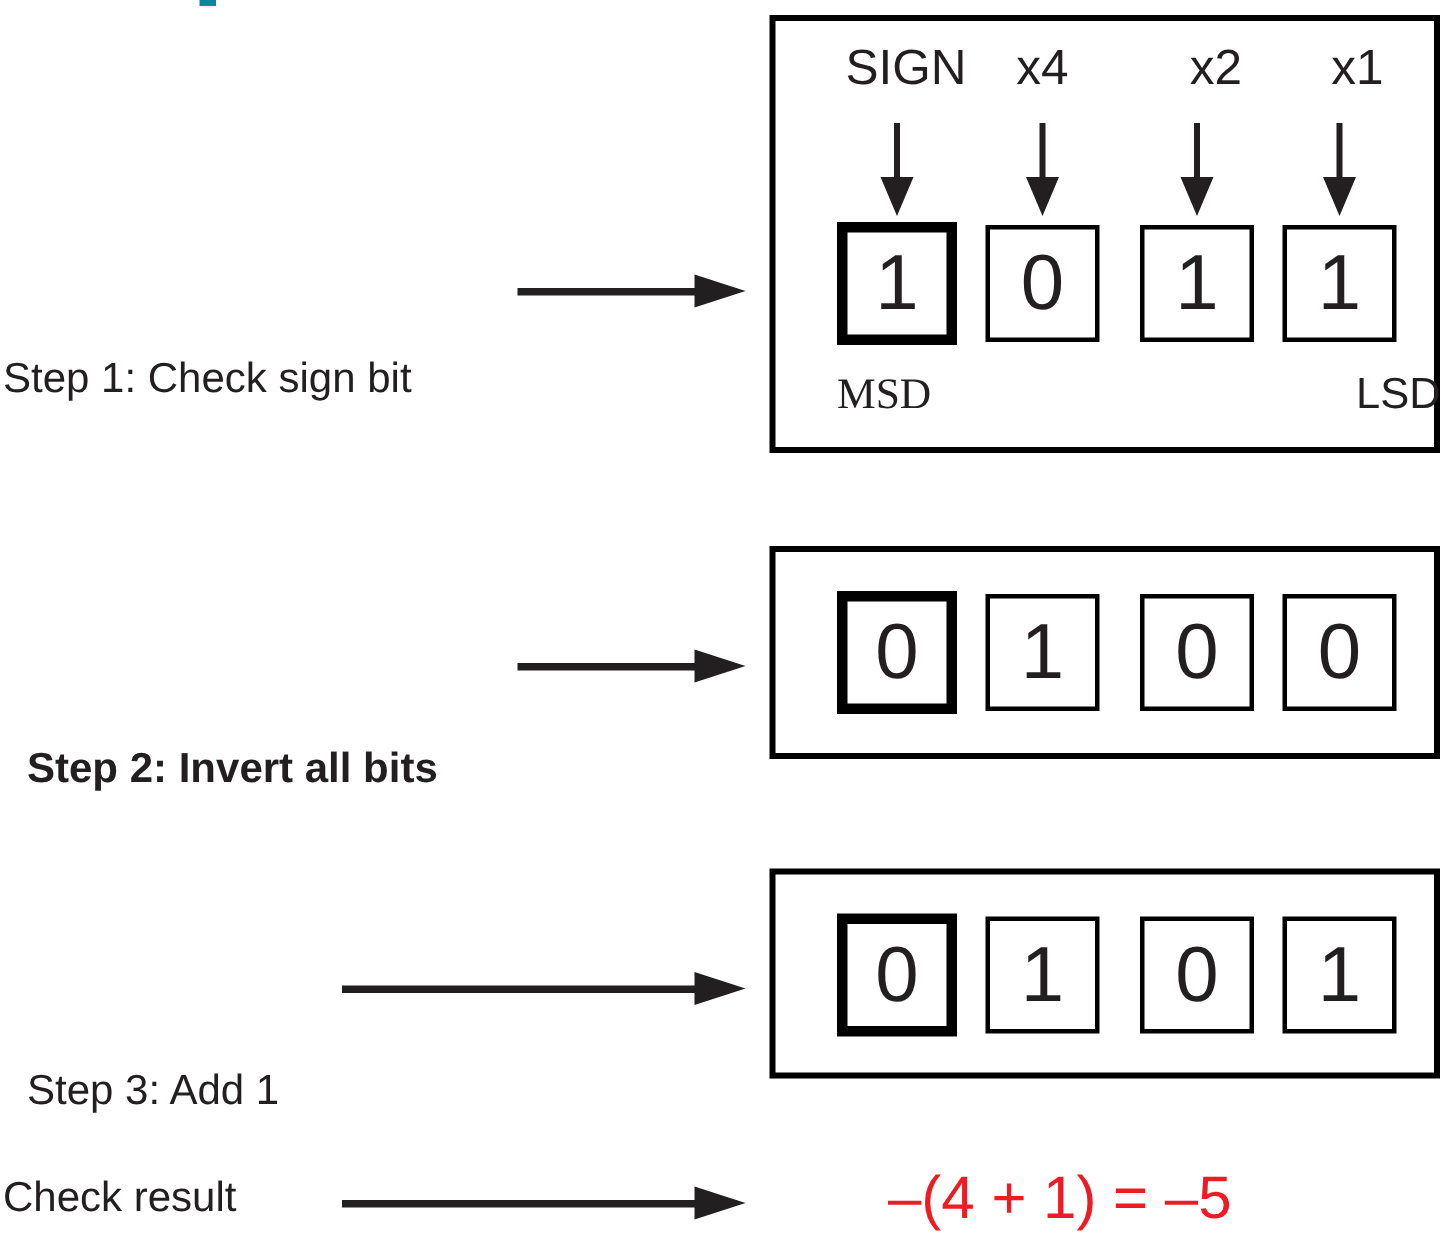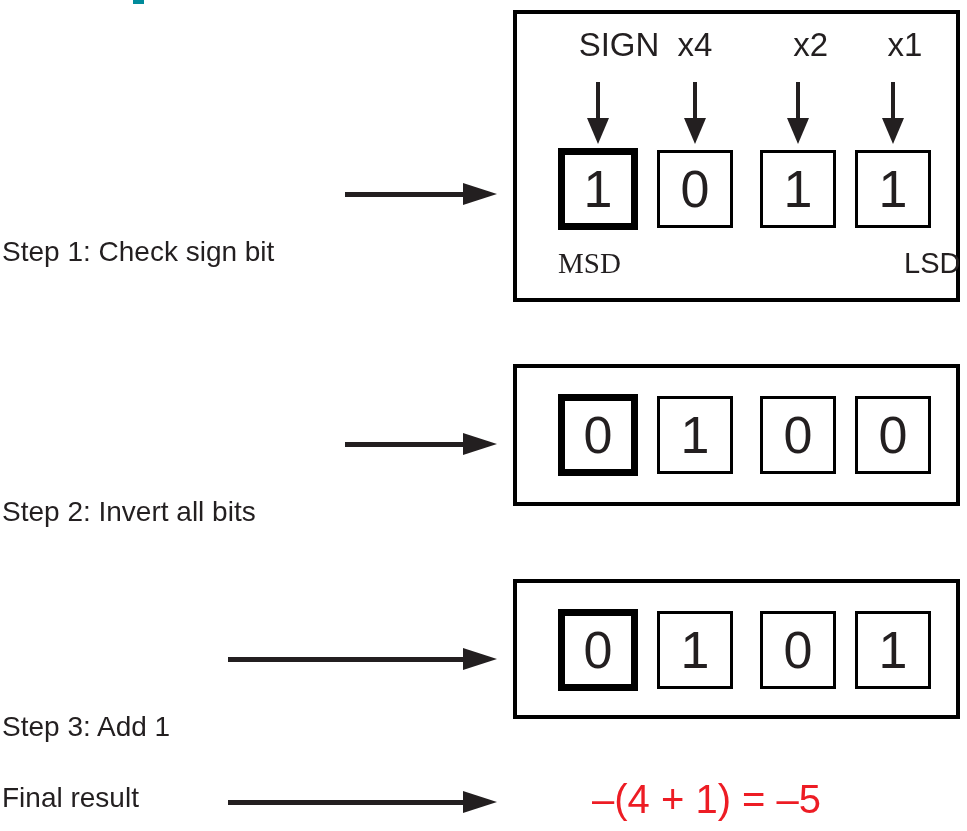--- a/index.html
+++ b/index.html
@@ -31,22 +31,22 @@
 
   
   .step-label {
     font-size: 28px;
     line-height: 36px;
     color: #231f20;
     white-space: pre;
     letter-spacing: 0px;
   }
   .step1-label { left: 2px;  top: 162px; }
-  .step2-label { left: 2px;  top: 422px; }
-  .step3-label { left: 2px;  top: 637px; }
+  .step2-label { left: 18px;  top: 422px; font-weight: bold; }
+  .step3-label { left: 18px;  top: 637px; }
   .final-label { left: 2px;  top: 780px; }
 
   
   .h-arrow { height: 22px; }
   .h-arrow .shaft {
     position: absolute;
     left: 0;
     top: 9px;
     height: 5px;
     background: #231f20;
@@ -153,21 +153,21 @@
     <div>Step 1: Check sign bit</div>
   </div>
 
   <div class="abs h-arrow arrow1">
     <div class="shaft"></div>
     <div class="head"></div>
   </div>
 
   <div class="abs frame frame1"></div>
 
-  <div class="abs col-head" style="left:559px; top:26px; width:120px;">SIGN</div>
+  <div class="abs col-head" style="left:544px; top:26px; width:120px;">SIGN</div>
   <div class="abs col-head" style="left:665px; top:26px; width:60px;">x4</div>
   <div class="abs col-head" style="left:768px; top:26px; width:60px;text-align:right;">x2</div>
   <div class="abs col-head" style="left:875px; top:26px; width:60px;">x1</div>
 
   <div class="abs d-arrow" style="left:587px; top:82px; height:62px;">
     <div class="shaft" style="height:38px;"></div>
     <div class="head" style="top:36px;"></div>
   </div>
   <div class="abs d-arrow" style="left:684px; top:82px; height:62px;">
     <div class="shaft" style="height:38px;"></div>
@@ -215,21 +215,21 @@
     <div class="head"></div>
   </div>
 
   <div class="abs frame frame3"></div>
 
   <div class="abs bit highlight" style="left:558px; top:609px; width:80px; height:82px;">0</div>
   <div class="abs bit" style="left:657px; top:611px; width:76px; height:78px;">1</div>
   <div class="abs bit" style="left:760px; top:611px; width:76px; height:78px;">0</div>
   <div class="abs bit" style="left:855px; top:611px; width:76px; height:78px;">1</div>
 
-  <div class="abs step-label final-label">Final result</div>
+  <div class="abs step-label final-label">Check result</div>
 
   <div class="abs h-arrow arrow4">
     <div class="shaft"></div>
     <div class="head"></div>
   </div>
 
   <div class="abs result" style="left:592px; top:776px; color:#ed1c24;">–(4 + 1) = –5</div>
 
 </div>
 

